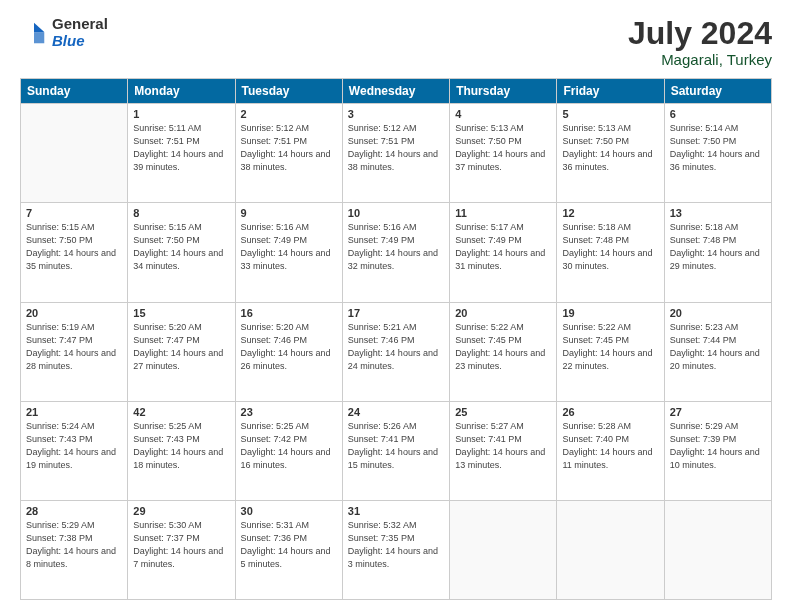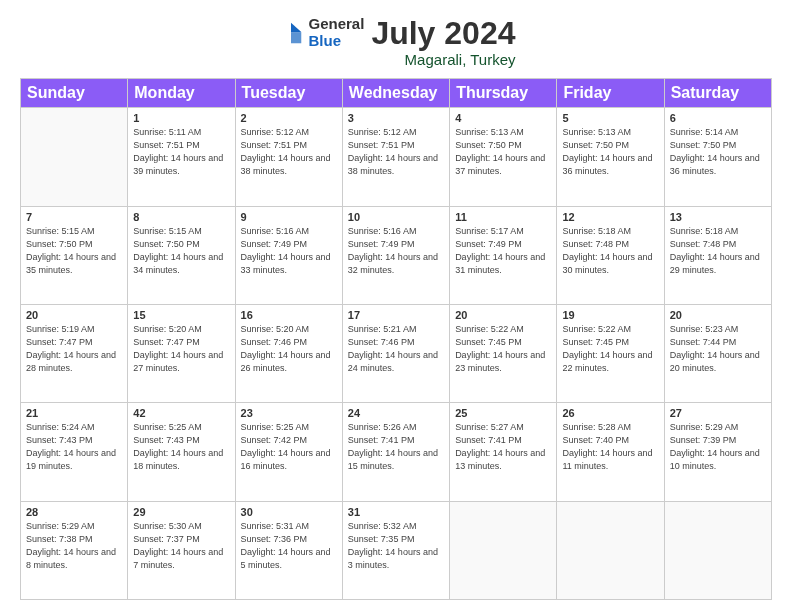--- a/index.html
+++ b/index.html
@@ -9,21 +9,20 @@
       font-family: Arial, Helvetica, sans-serif;
       background: #fff;
       overflow: hidden;
     }
     .page {
       width: 792px;
       height: 612px;
       padding: 16px 20px 12px 20px;
       display: flex;
       flex-direction: column;
-      align-items: center;
     }
     .header {
       display: flex;
       justify-content: space-between;
       align-items: flex-start;
       margin-bottom: 10px;
     }
     .logo {
       display: flex;
       align-items: center;
@@ -36,20 +35,21 @@
     }
     .logo-general {
       font-size: 15px;
       font-weight: bold;
       color: #333;
     }
     .logo-blue {
       font-size: 15px;
       font-weight: bold;
       color: #1565c0;
+      font-style: italic;
     }
     .logo-icon {
       width: 28px;
       height: 28px;
     }
     .title-block {
       text-align: right;
       margin-left: 7px;
     }
     .month-year {
@@ -61,23 +61,23 @@
     .location {
       font-size: 15px;
       color: #14532d;
     }
     .calendar {
       width: 100%;
       border-collapse: collapse;
       flex: 1;
     }
     .calendar thead tr th {
-      background: #8b5cf6;
+      background: #0369a1;
       color: #fff;
-      font-size: 16px;
+      font-size: 12px;
       font-weight: bold;
       padding: 5px 6px;
       text-align: left;
       border: 1px solid #ccc;
     }
     .calendar tbody tr td {
       border: 1px solid #ccc;
       vertical-align: top;
       padding: 4px 5px;
       font-size: 9.5px;

